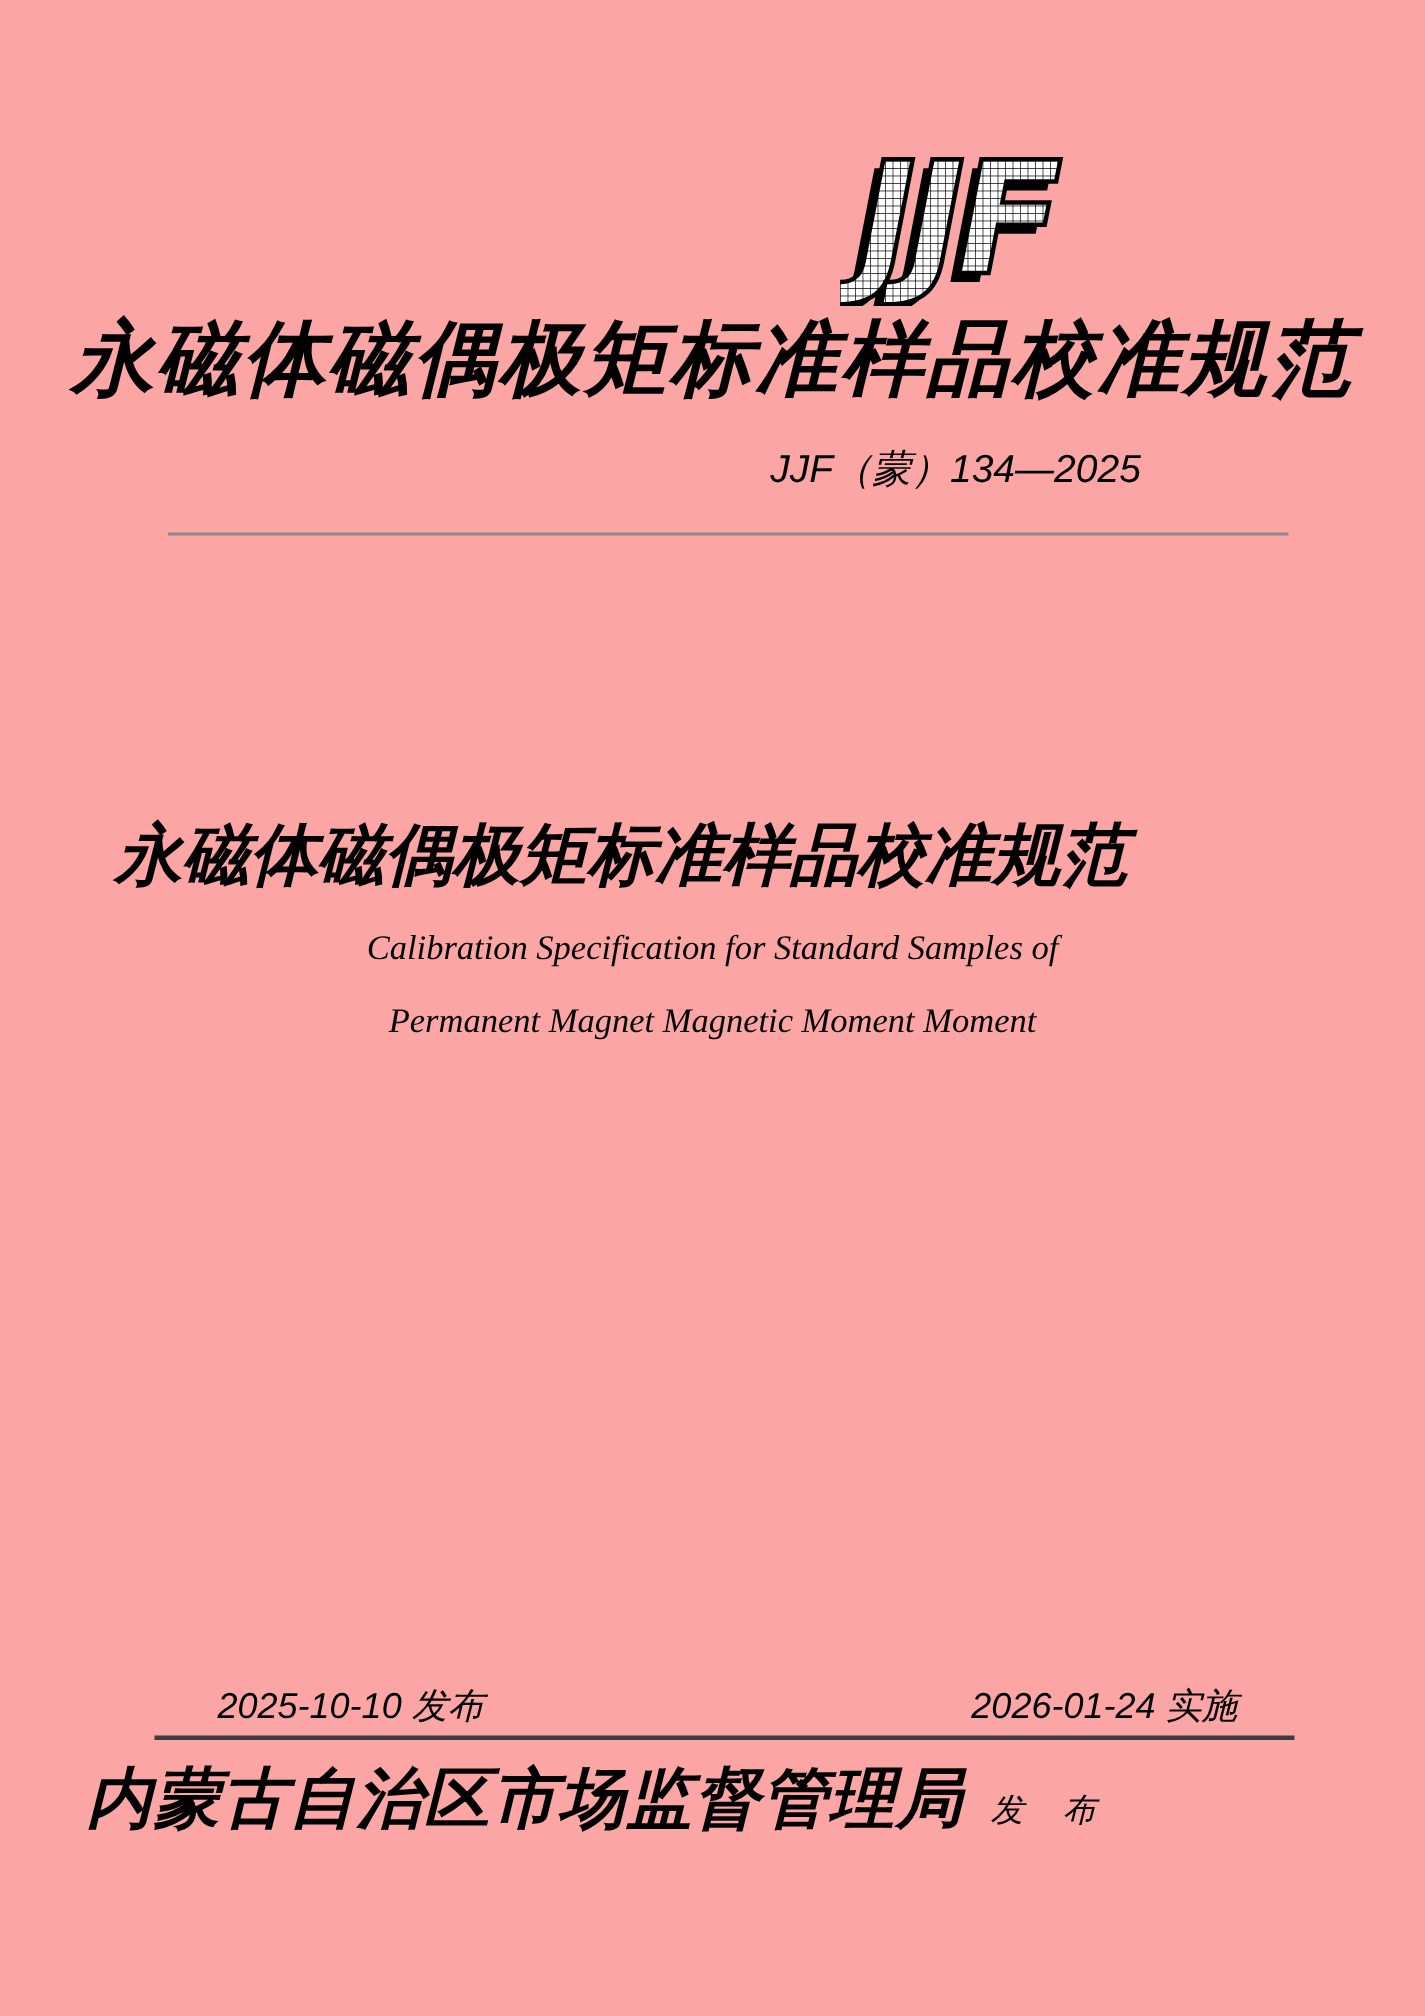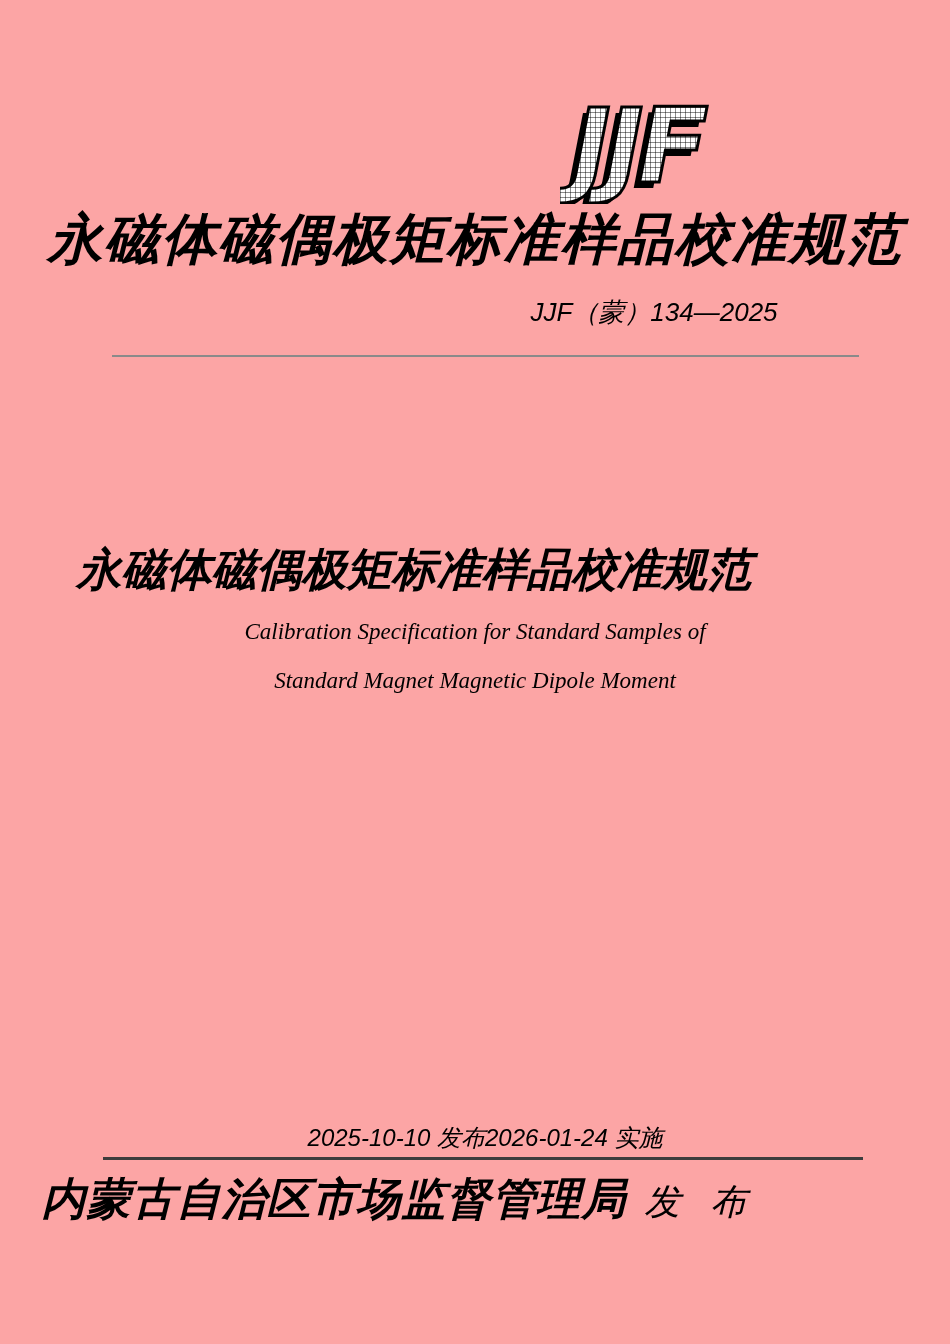--- a/index.html
+++ b/index.html
@@ -46,21 +46,20 @@
   
   .doc-number {
     position: absolute;
     top: 299px;
     left: 637px;
     transform: translateX(-50%);
     font-family: "Liberation Sans", "DejaVu Sans", sans-serif;
     font-size: 26px;
     line-height: 1.0;
     white-space: nowrap;
-    margin-left: 17px;
   }
 
   .rule-gray {
     position: absolute;
     top: 355px;
     left: 112px;
     width: 747px;
     height: 2px;
     background: #8a8a8a;
   }
@@ -97,21 +96,21 @@
 
   
   .dates-row {
     position: absolute;
     top: 1126px;
     left: 110px;
     width: 750px;
     padding: 0 35px;
     box-sizing: border-box;
     display: flex;
-    justify-content: center;
+    justify-content: space-between;
     font-family: "Liberation Sans", "DejaVu Sans", sans-serif;
     font-size: 24px;
     line-height: 1.0;
     white-space: nowrap;
   }
 
   .rule-dark {
     position: absolute;
     top: 1157px;
     left: 103px;
@@ -134,21 +133,21 @@
   }
   .publisher-name {
     font-family: "Liberation Serif", "DejaVu Serif", serif;
     font-weight: bold;
     font-size: 44px;
     line-height: 1.0;
     letter-spacing: 1px;
   }
   .issue-label {
     font-family: "Liberation Sans", "DejaVu Sans", sans-serif;
-    font-size: 36px;
+    font-size: 22px;
     line-height: 1.0;
     letter-spacing: 10px;
   }
 </style>
 </head>
 <body>
 
 <div class="page">
 
   <svg class="jjf-logo" viewBox="0 0 236 112" xmlns="http://www.w3.org/2000/svg" aria-hidden="true">
@@ -166,21 +165,21 @@
 
   <h1 class="header-title">永磁体磁偶极矩标准样品校准规范</h1>
 
   <div class="doc-number">JJF（蒙）134—2025</div>
 
   <div class="rule-gray"></div>
 
   <h2 class="main-title">永磁体磁偶极矩标准样品校准规范</h2>
 
   <p class="subtitle-en line1">Calibration Specification for Standard Samples of</p>
-  <p class="subtitle-en line2">Standard Magnet Magnetic Dipole Moment</p>
+  <p class="subtitle-en line2">Permanent Magnet Magnetic Moment Moment</p>
 
   <div class="dates-row">
     <span>2025-10-10 发布</span>
     <span>2026-01-24 实施</span>
   </div>
 
   <div class="rule-dark"></div>
 
   <div class="publisher-row">
     <span class="publisher-name">内蒙古自治区市场监督管理局</span>

